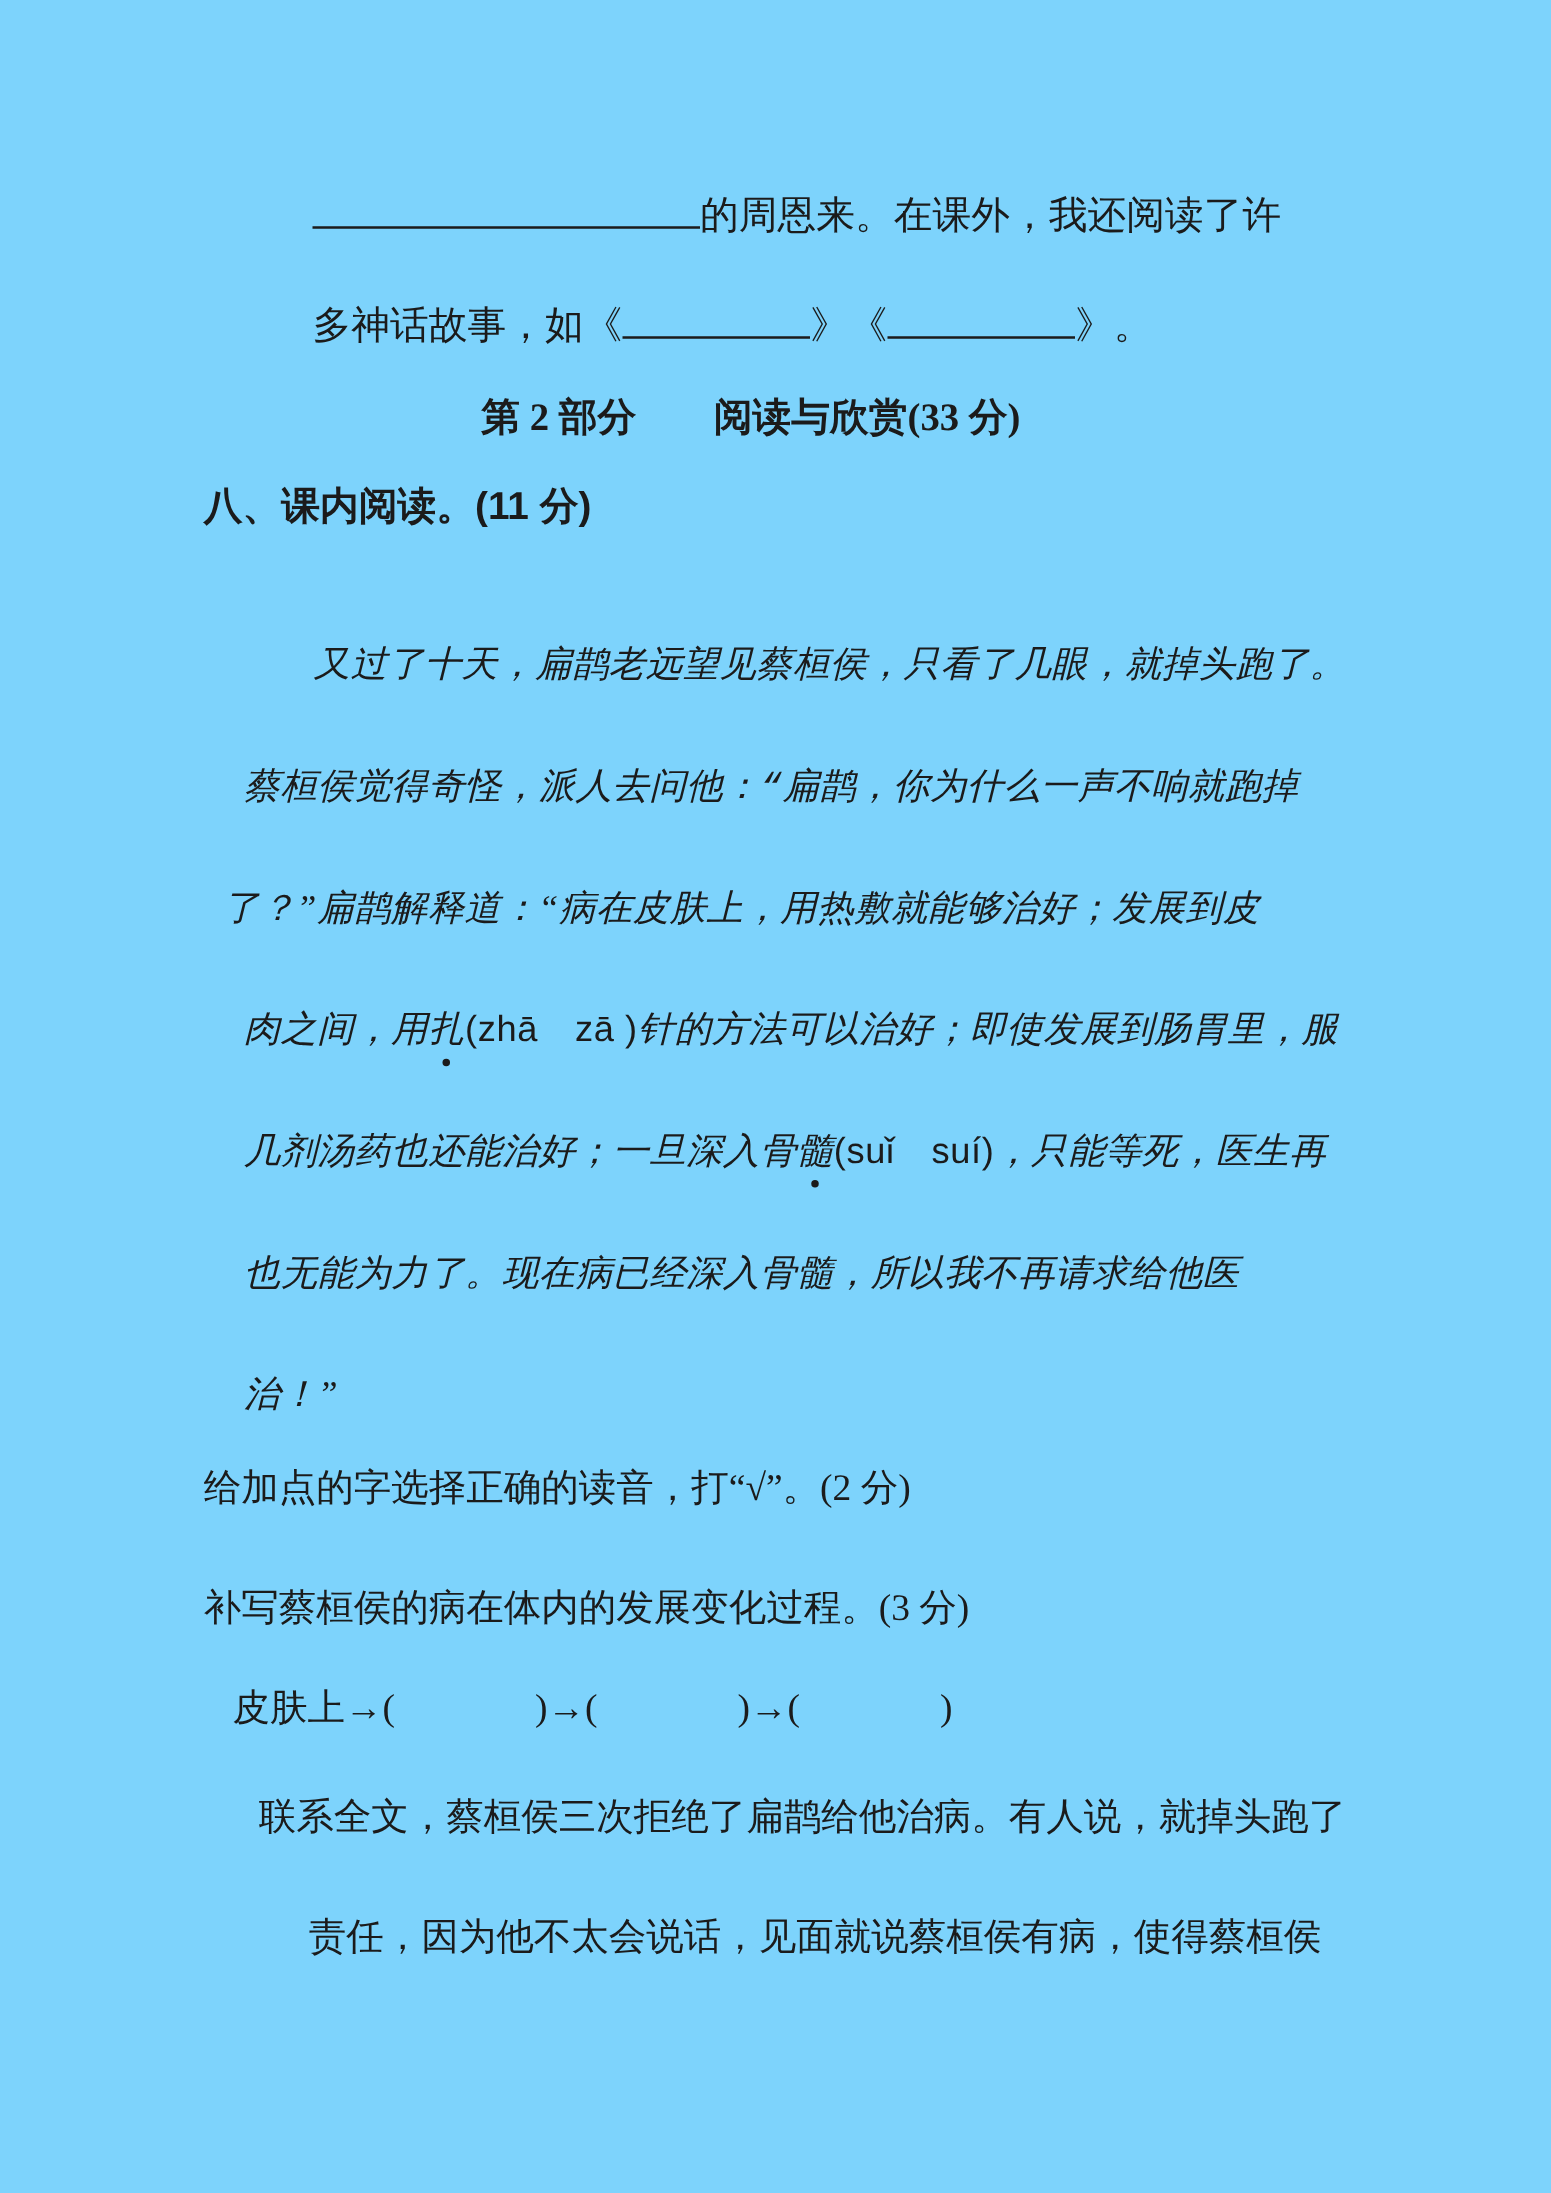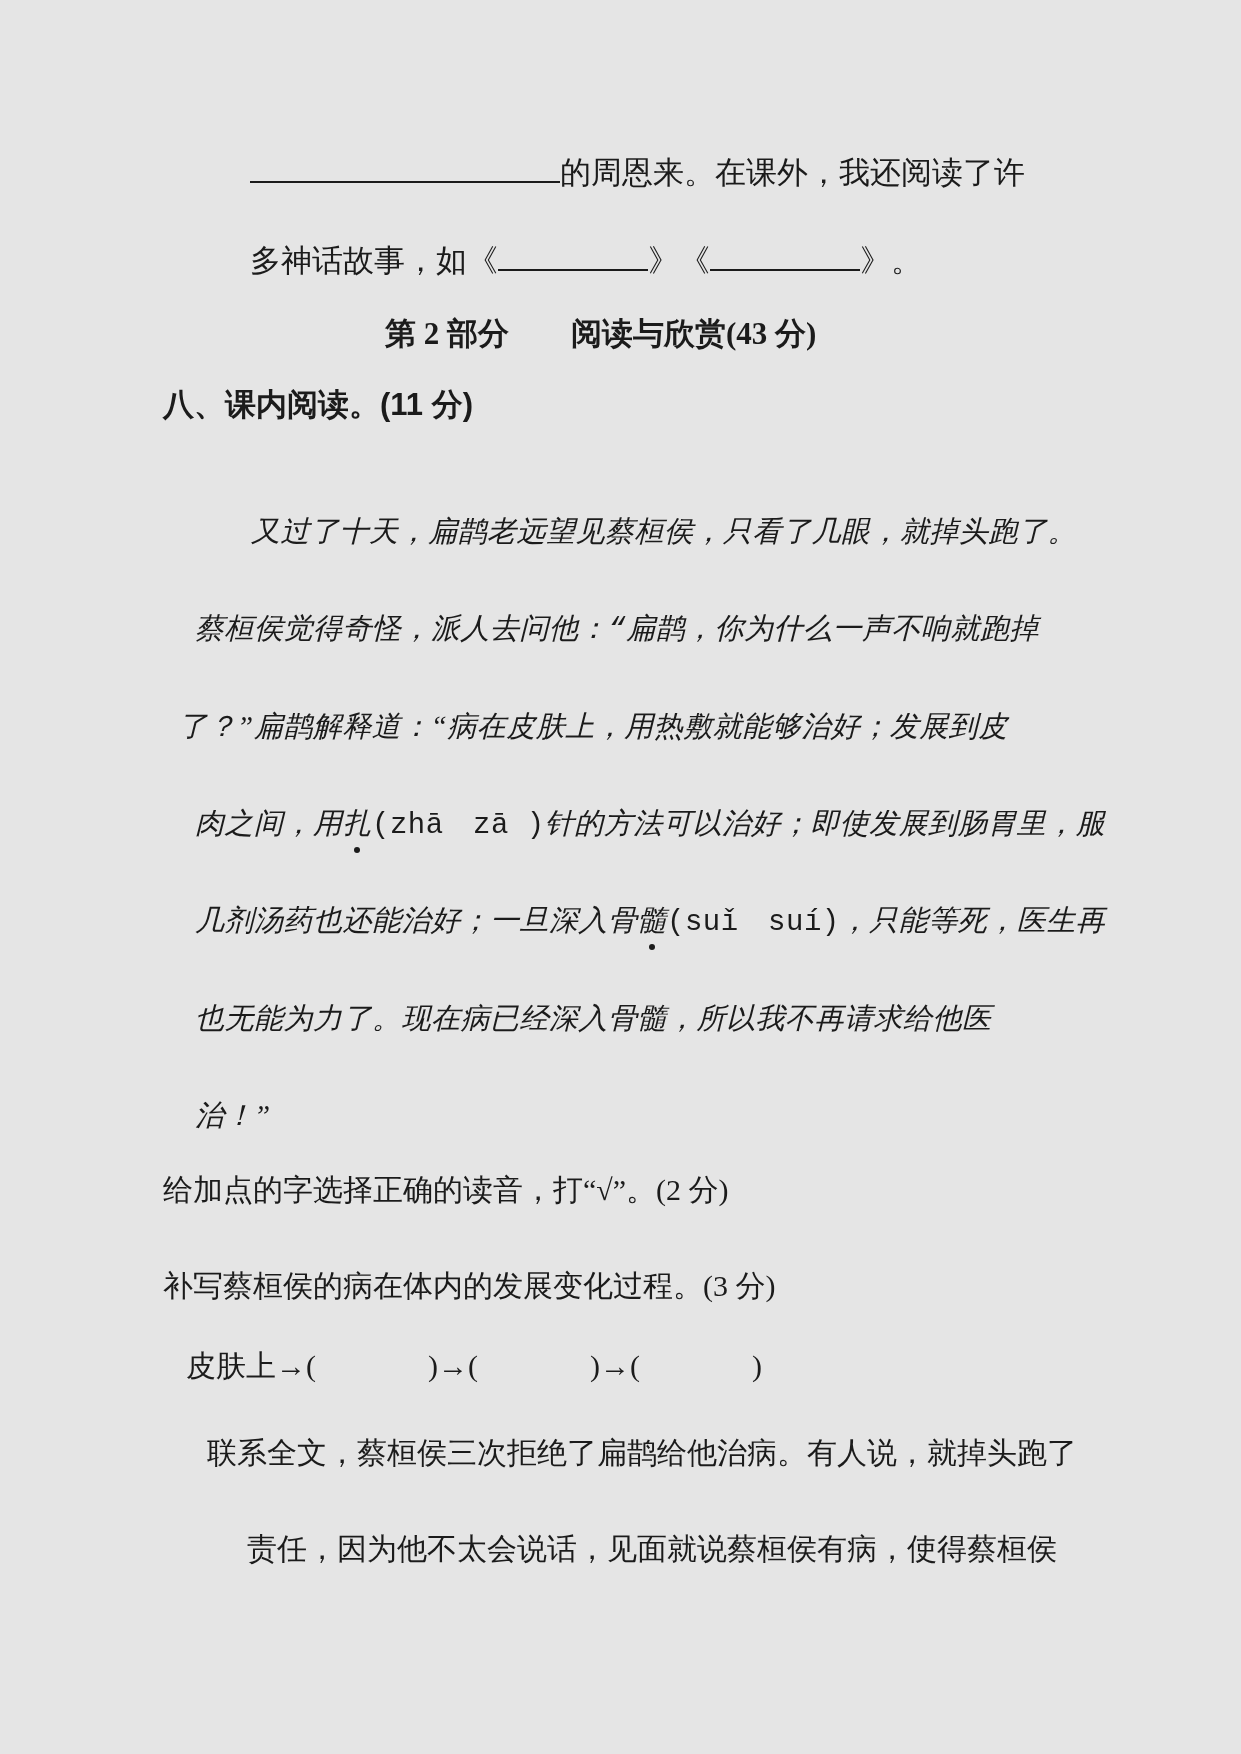--- a/index.html
+++ b/index.html
@@ -1,31 +1,31 @@
 <!DOCTYPE html>
 <html><head>
 <meta charset="utf-8">
 <style>
   html, body { margin: 0; padding: 0; background: #ffffff; }
   .page {
     position: relative;
     width: 1241px;
     height: 1754px;
-    background: #e5e5e5;
+    background: #7dd3fc;
     color: #1b1b1b;
     font-family: "Liberation Serif", serif;
     overflow: hidden;
   }
   .abs { position: absolute; white-space: nowrap; }
   .song { font-size: 30px; }
   .song-lg { font-size: 31px; }
   .bold { font-weight: bold; }
   .hei { font-family: "Liberation Sans", sans-serif; font-weight: bold; font-size: 31px; }
   .kai { font-style: italic; font-size: 29px; letter-spacing: 0.5px; }
-  .pinyin { font-style: normal; font-family: Liberation Mono, monospace; }
+  .pinyin { font-style: normal; font-family: Liberation Sans, sans-serif; }
   .blank {
     display: inline-block;
     border-bottom: 2px solid #1b1b1b;
     height: 1.05em;
     vertical-align: baseline;
   }
   .blank-w310 { width: 310px; }
   .blank-w150 { width: 150px; }
   .dotted { position: relative; display: inline-block; }
   .dotted::after {
@@ -47,21 +47,21 @@
 <div class="page">
 
   <div class="abs song-lg" style="top:148px; left:250px;">
     <span class="blank blank-w310"></span><span>的周恩来。在课外，我还阅读了许</span>
   </div>
 
   <div class="abs song-lg" style="top:236px; left:250px;">
     <span>多神话故事，如《</span><span class="blank blank-w150"></span><span>》《</span><span class="blank blank-w150"></span><span>》。</span>
   </div>
 
-  <div class="abs song-lg bold" style="top:313px; left:385px;">第 2 部分　　阅读与欣赏(43 分)</div>
+  <div class="abs song-lg bold" style="top:313px; left:385px;">第 2 部分　　阅读与欣赏(33 分)</div>
 
   <div class="abs hei" style="top:384px; left:163px;">八、课内阅读。(11 分)</div>
 
   <div class="abs kai" style="top:512px; left:251px;">又过了十天，扁鹊老远望见蔡桓侯，只看了几眼，就掉头跑了。</div>
 
   <div class="abs kai" style="top:609px; left:195px;font-family:Liberation Mono, monospace;">蔡桓侯觉得奇怪，派人去问他：“扁鹊，你为什么一声不响就跑掉</div>
 
   <div class="abs kai" style="top:707px; left:178px;">了？”扁鹊解释道：“病在皮肤上，用热敷就能够治好；发展到皮</div>
 
   <div class="abs kai" style="top:804px; left:195px;">

